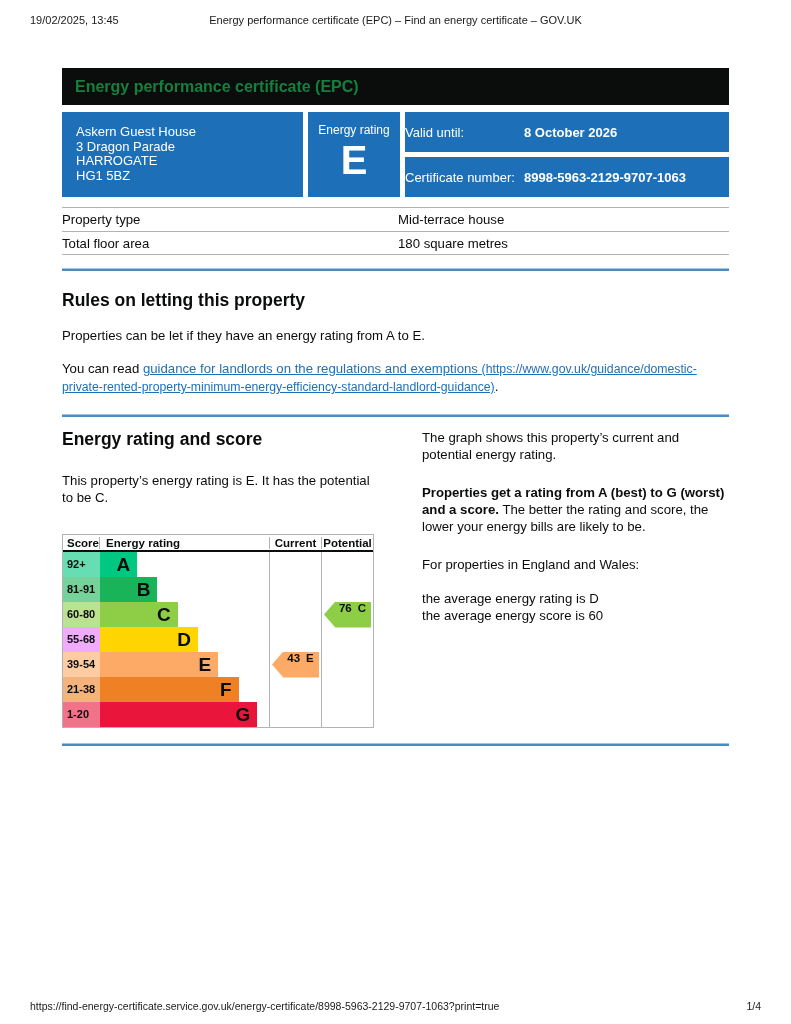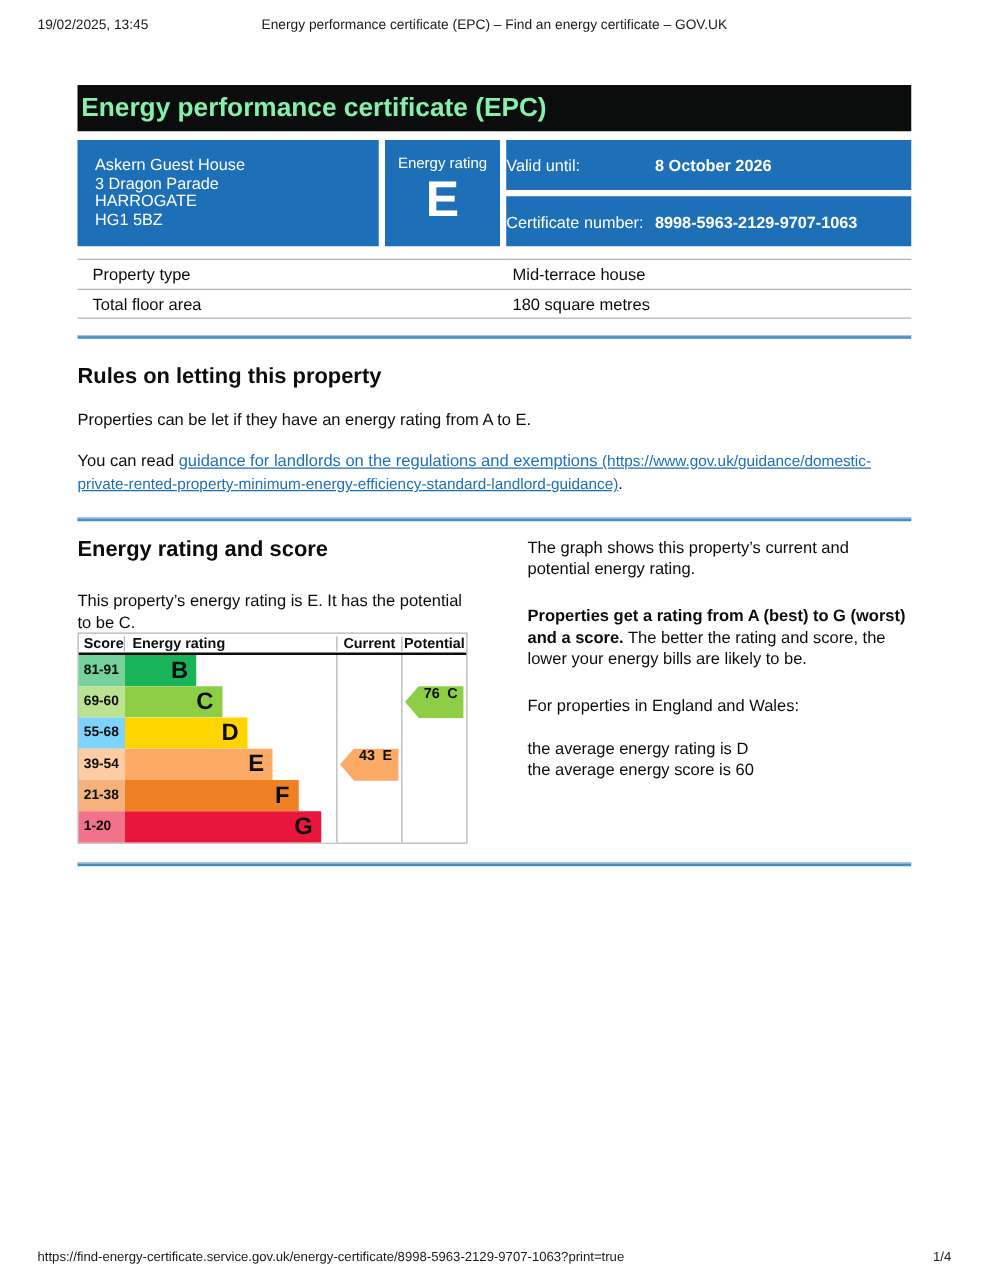--- a/index.html
+++ b/index.html
@@ -10,56 +10,56 @@
   
   .print-header { position: absolute; top: 14px; left: 0; width: 100%; font-size: 11px; color: #1a1a1a; }
   .print-header .datetime { position: absolute; left: 30px; top: 0; }
   .print-header .doc-title { text-align: center; }
   .print-footer { position: absolute; bottom: 12px; left: 0; width: 100%; font-size: 10.5px; color: #1a1a1a; }
   .print-footer .url { position: absolute; left: 30px; bottom: 0; }
   .print-footer .pageno { position: absolute; right: 30px; bottom: 0; }
 
   .content { position: absolute; left: 62px; top: 68px; width: 667px; }
 
-  .banner { background: #0b0c0c; color: #86efac; height: 37px; line-height: 37px;
-            font-size: 21px; font-weight: bold; padding-left: 3px; }
+  .banner { background: #0b0c0c; color: #15803d; height: 37px; line-height: 37px;
+            font-size: 16px; font-weight: bold; padding-left: 13px; }
 
   .summary-row { display: flex; gap: 5px; margin-top: 7px; height: 85px; }
   .blue-box { background: #1d70b8; color: #fff; }
   .address-box { width: 241px; padding: 13px 14px; font-size: 13px; line-height: 14.5px; }
   .rating-box { width: 92px; text-align: center; padding-top: 11px; }
   .rating-box .rating-label { font-size: 12px; }
   .rating-box .rating-letter { font-size: 40px; font-weight: bold; line-height: 46px; }
   .validity-col { flex: 1; display: flex; flex-direction: column; gap: 5px; }
   .validity-box { flex: 1; display: flex; align-items: center; font-size: 13px; }
   .validity-box .v-label { width: 119px; }
   .validity-box .v-value { font-weight: bold; }
 
   .prop-table { margin-top: 10px; }
   .prop-row { display: flex; height: 24px; align-items: center; border-top: 1px solid #b1b4b6; font-size: 13.2px; }
   .prop-row:last-child { border-bottom: 1px solid #b1b4b6; }
-  .prop-label { flex: 0 0 336px; margin-left: 12px; }
+  .prop-label { flex: 0 0 336px; }
 
   .blue-rule { height: 3px; background: #4a8bc2; border-top: 1px solid #a3c4e0; margin-top: 13px; }
 
   .section-heading { font-size: 17.5px; font-weight: bold; margin-top: 19px; }
   p.body-text { font-size: 13.2px; line-height: 17px; margin-top: 16px; }
   a.gov-link { color: #1d70b8; text-decoration: underline; cursor: pointer; }
   .link-url { font-size: 0.93em; }
 
   .columns { display: flex; margin-top: 12px; }
   .col-left { width: 333px; }
   .col-left .inner { width: 320px; }
   .col-right { flex: 1; padding-left: 27px; font-size: 13.2px; line-height: 17px; }
   .col-right p { margin-bottom: 21px; }
   .col-right p.tight { margin-bottom: 17px; }
   .col-right p:last-child { margin-bottom: 0; }
 
   
-  .epc-chart { width: 312px; border: 1px solid #b1b4b6; background: #fff; }
+  .epc-chart { margin-top: 28px; width: 312px; border: 1px solid #b1b4b6; background: #fff; }
   .epc-header { display: grid; grid-template-columns: 37px 169px 52px 52px; height: 17px;
                 border-bottom: 2px solid #0b0c0c; font-size: 11.5px; font-weight: bold; align-items: center; }
   .epc-header .h-score { padding-left: 4px; border-right: 1px solid #b1b4b6; }
   .epc-header .h-rating { padding-left: 6px; }
   .epc-header .h-cur, .epc-header .h-pot { border-left: 1px solid #b1b4b6; text-align: center; }
   .epc-row { display: grid; grid-template-columns: 37px 169px 52px 52px; height: 25px; }
   .epc-score { font-size: 11px; font-weight: bold; line-height: 25px; padding-left: 4px; }
   .epc-band { background: #fff; }
   .epc-bar { height: 100%; font-size: 19px; font-weight: bold; line-height: 25px;
              text-align: right; padding-right: 7px; color: #0b0c0c; }
@@ -135,42 +135,50 @@
 
           <div class="epc-chart">
             <div class="epc-header">
               <span class="h-score">Score</span>
               <span class="h-rating">Energy rating</span>
               <span class="h-cur">Current</span>
               <span class="h-pot">Potential</span>
             </div>
 
             <div class="epc-row">
+              <div class="epc-score" style="background: rgb(102, 221, 179);">92+</div>
+              <div class="epc-band">
+                  <div class="epc-bar" style="background: rgb(0, 199, 129); width: 22%;">A</div>
+                </div>
+              <div class="epc-cur"></div>
+              <div class="epc-pot"></div>
+            </div>
+            <div class="epc-row">
               <div class="epc-score" style="background: rgb(117, 210, 155);">81-91</div>
               <div class="epc-band">
                   <div class="epc-bar" style="background: rgb(25, 180, 89); width: 34%;">B</div>
                 </div>
               <div class="epc-cur"></div>
               <div class="epc-pot"></div>
             </div>
             <div class="epc-row">
-              <div class="epc-score" style="background: rgb(187, 226, 144);">69-60</div>
+              <div class="epc-score" style="background: rgb(187, 226, 144);">60-80</div>
               <div class="epc-band">
                   <div class="epc-bar" style="background: rgb(141, 206, 70); width: 46%;">C</div>
                 </div>
               <div class="epc-cur"></div>
               <div class="epc-pot">
                 <div class="epc-arrow" style="background: rgb(141, 206, 70);">
                   <span>76</span>
                   <span>C</span>
                 </div>
               </div>
             </div>
             <div class="epc-row">
-              <div class="epc-score" style="background: #7dd3fc;">55-68</div>
+              <div class="epc-score" style="background: #f0abfc;">55-68</div>
               <div class="epc-band">
                   <div class="epc-bar" style="background: rgb(255, 213, 0); width: 58%;">D</div>
                 </div>
               <div class="epc-cur"></div>
               <div class="epc-pot"></div>
             </div>
             <div class="epc-row">
               <div class="epc-score" style="background: rgb(253, 204, 163);">39-54</div>
               <div class="epc-band">
                   <div class="epc-bar" style="background: rgb(252, 170, 101); width: 70%;">E</div>

